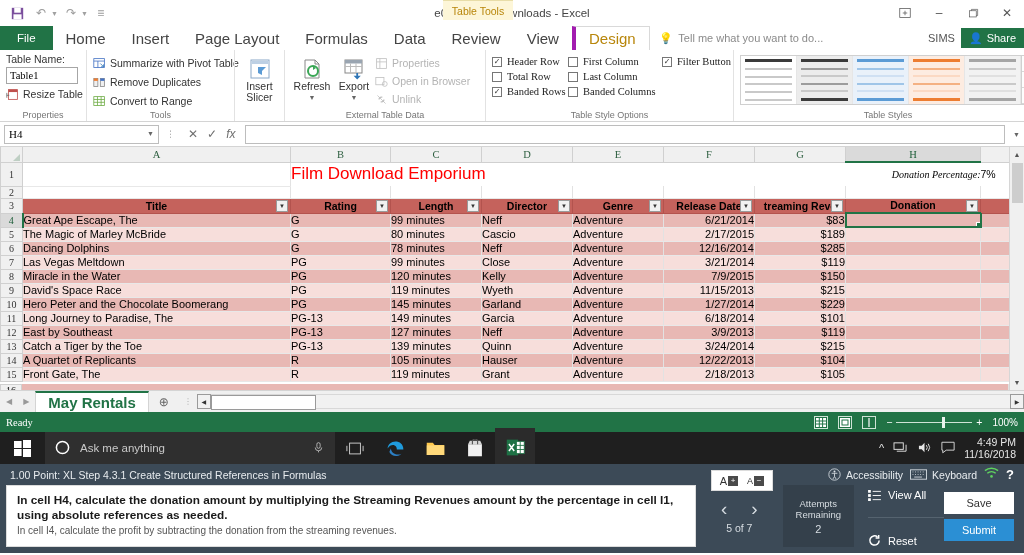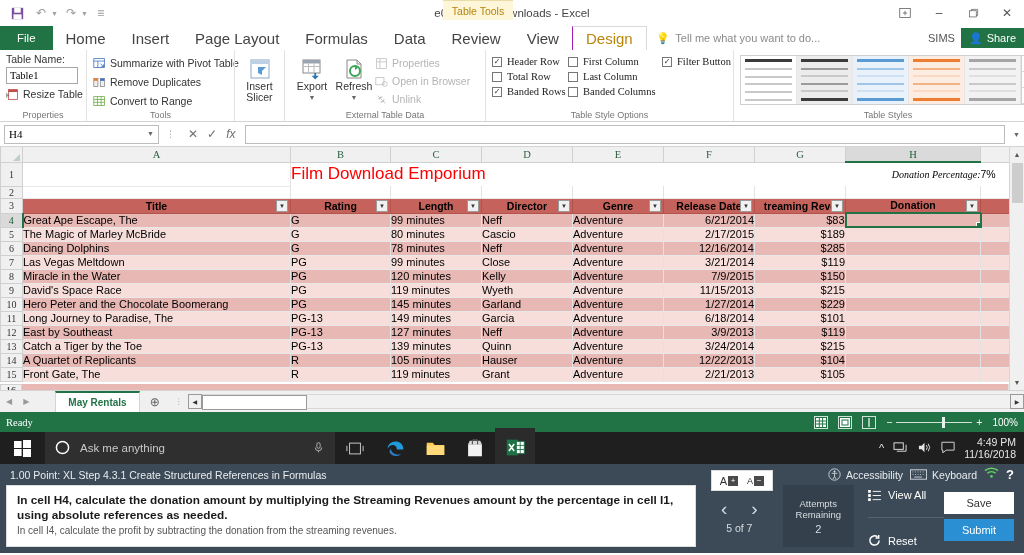--- a/index.html
+++ b/index.html
@@ -48,21 +48,21 @@
     height: 24px; background: #ffffff; display: flex; align-items: stretch;
     position: relative;
   }
   .rt {
     padding: 0 13px; font-size: 15px; color: #444;
     display: flex; align-items: center; cursor: default;
   }
   .rt.file { background: #217346; color: #fff; font-size: 11.5px; padding: 0 17px; }
   .rt.active {
     color: #b8860b; border-top: 1px solid #d9d9d9;
-    border-left: 1px solid #a21caf; border-right: 1px solid #d9d9d9;
+    border-left: 4px solid #a21caf; border-right: 1px solid #d9d9d9;
     background: #fff; position: relative; z-index: 3;
   }
   .tellme {
     display: flex; align-items: center; gap: 5px; margin-left: 10px;
     font-size: 11px; color: #8a8a8a;
   }
   .tellme .bulb { color: #b8860b; font-size: 11px; }
   .sims-share {
     position: absolute; right: 0; top: 0; height: 24px;
     display: flex; align-items: center; gap: 6px;
@@ -220,23 +220,23 @@
   .vs-thumb { width: 11px; height: 40px; background: #cdcdcd; margin: 1px 0; }
   .vs-track { flex: 1; }
 
   
   .sheettabs {
     height: 22px; background: #f0f0f0; display: flex; align-items: stretch;
     border-top: 1px solid #d4d4d4;
   }
   .tabnav { display: flex; align-items: center; padding: 0 6px; gap: 11px; color: #999; font-size: 8px; }
   .sheet-tab {
-    display: flex; align-items: center; padding: 0 12px; font-size: 10px;
+    display: flex; align-items: center; padding: 0 12px; font-size: 15px;
     background: #fff; color: #217346; font-weight: bold;
-    border-top: 2px solid #217346; border-left: 1px solid #d4d4d4; border-right: 1px solid #d4d4d4; margin-left: 20px;
+    border-top: 2px solid #217346; border-left: 1px solid #d4d4d4; border-right: 1px solid #d4d4d4;
   }
   .addsheet { display: flex; align-items: center; padding: 0 10px; font-size: 12px; color: #666; }
   .hscroll-area { flex: 1; display: flex; align-items: center; justify-content: flex-end; }
   .hdots { color: #aaa; font-size: 8px; padding: 0 5px; }
   .hs-btn { width: 14px; height: 15px; background: #f1f1f1; border: 1px solid #9a9a9a;
             display: flex; align-items: center; justify-content: center; font-size: 6px; color: #333; }
   .hs-track { flex: 1; height: 15px; background: #f1f1f1; border-top: 1px solid #d8d8d8;
               border-bottom: 1px solid #d8d8d8; position: relative; }
   .hs-thumb { position: absolute; left: 0; top: 0; width: 105px; height: 15px;
               background: #fff; border: 1px solid #9a9a9a; }
@@ -441,39 +441,39 @@
           <span>Slicer</span>
         </div>
       </div>
     </div>
 
     <div class="rgroup" style="width:204px;">
       <div class="rgroup-body">
         <div class="bigbtn">
           <div class="bicon">
             <svg width="24" height="24" viewBox="0 0 24 24">
+                <path d="M5 3h10l4 4v14H5z" fill="#fff" stroke="#888"></path>
+                <path d="M15 3v4h4" fill="none" stroke="#888"></path>
+                <circle cx="13" cy="14" r="5" fill="none" stroke="#3aa655" stroke-width="2"></circle>
+                <path d="M13 9l3 2-3 2z" fill="#3aa655"></path>
+              </svg>
+          </div>
+          <span>Refresh</span>
+          <span class="carat">▼</span>
+        </div>
+        <div class="bigbtn">
+          <div class="bicon">
+            <svg width="24" height="24" viewBox="0 0 24 24">
                 <rect x="3" y="3" width="17" height="13" fill="#fff" stroke="#888"></rect>
                 <rect x="3" y="3" width="17" height="3.5" fill="#9aa5b1"></rect>
                 <path d="M3 9.5h17M8.5 6.5v9.5M14 6.5v9.5" stroke="#bbb" fill="none"></path>
                 <path d="M10 16h6v3h3l-4 4-4-4h3v-3z" fill="#2e75b6" transform="translate(-1,-1) scale(0.9) translate(3,3)"></path>
               </svg>
           </div>
           <span>Export</span>
-          <span class="carat">▼</span>
-        </div>
-        <div class="bigbtn">
-          <div class="bicon">
-            <svg width="24" height="24" viewBox="0 0 24 24">
-                <path d="M5 3h10l4 4v14H5z" fill="#fff" stroke="#888"></path>
-                <path d="M15 3v4h4" fill="none" stroke="#888"></path>
-                <circle cx="13" cy="14" r="5" fill="none" stroke="#3aa655" stroke-width="2"></circle>
-                <path d="M13 9l3 2-3 2z" fill="#3aa655"></path>
-              </svg>
-          </div>
-          <span>Refresh</span>
           <span class="carat">▼</span>
         </div>
         <div class="etd-col">
           <div class="small-cmd dis">
             <svg class="ico" viewBox="0 0 16 16">
                 <rect x="2" y="2" width="12" height="12" fill="none" stroke="#c0c0c0"></rect>
                 <path d="M2 6h12M6 2v12" stroke="#c0c0c0" fill="none"></path>
               </svg>
             <span>Properties</span>
           </div>
@@ -828,21 +828,21 @@
               <td class="cell "></td>
               <td class="cell"></td>
             </tr>
             <tr class="band-light">
               <td class="rowhdr">15</td>
               <td class="cell ">Front Gate, The</td>
               <td class="cell ">R</td>
               <td class="cell ">119 minutes</td>
               <td class="cell ">Grant</td>
               <td class="cell ">Adventure</td>
-              <td class="cell c-num">2/21/2013</td>
+              <td class="cell c-num">2/18/2013</td>
               <td class="cell c-num">$105</td>
               <td class="cell "></td>
               <td class="cell"></td>
             </tr>
           </tbody>
       </table>
 
       <div style="position:absolute;left:0;bottom:0;width:100%;height:6px;overflow:hidden;">
         <div style="display:flex;height:14px;">
           <div style="width:22px;background:#f0f0f0;border:1px solid #d0d0d0;font-size:10px;text-align:center;font-family:'Liberation Serif',serif;">16</div>

